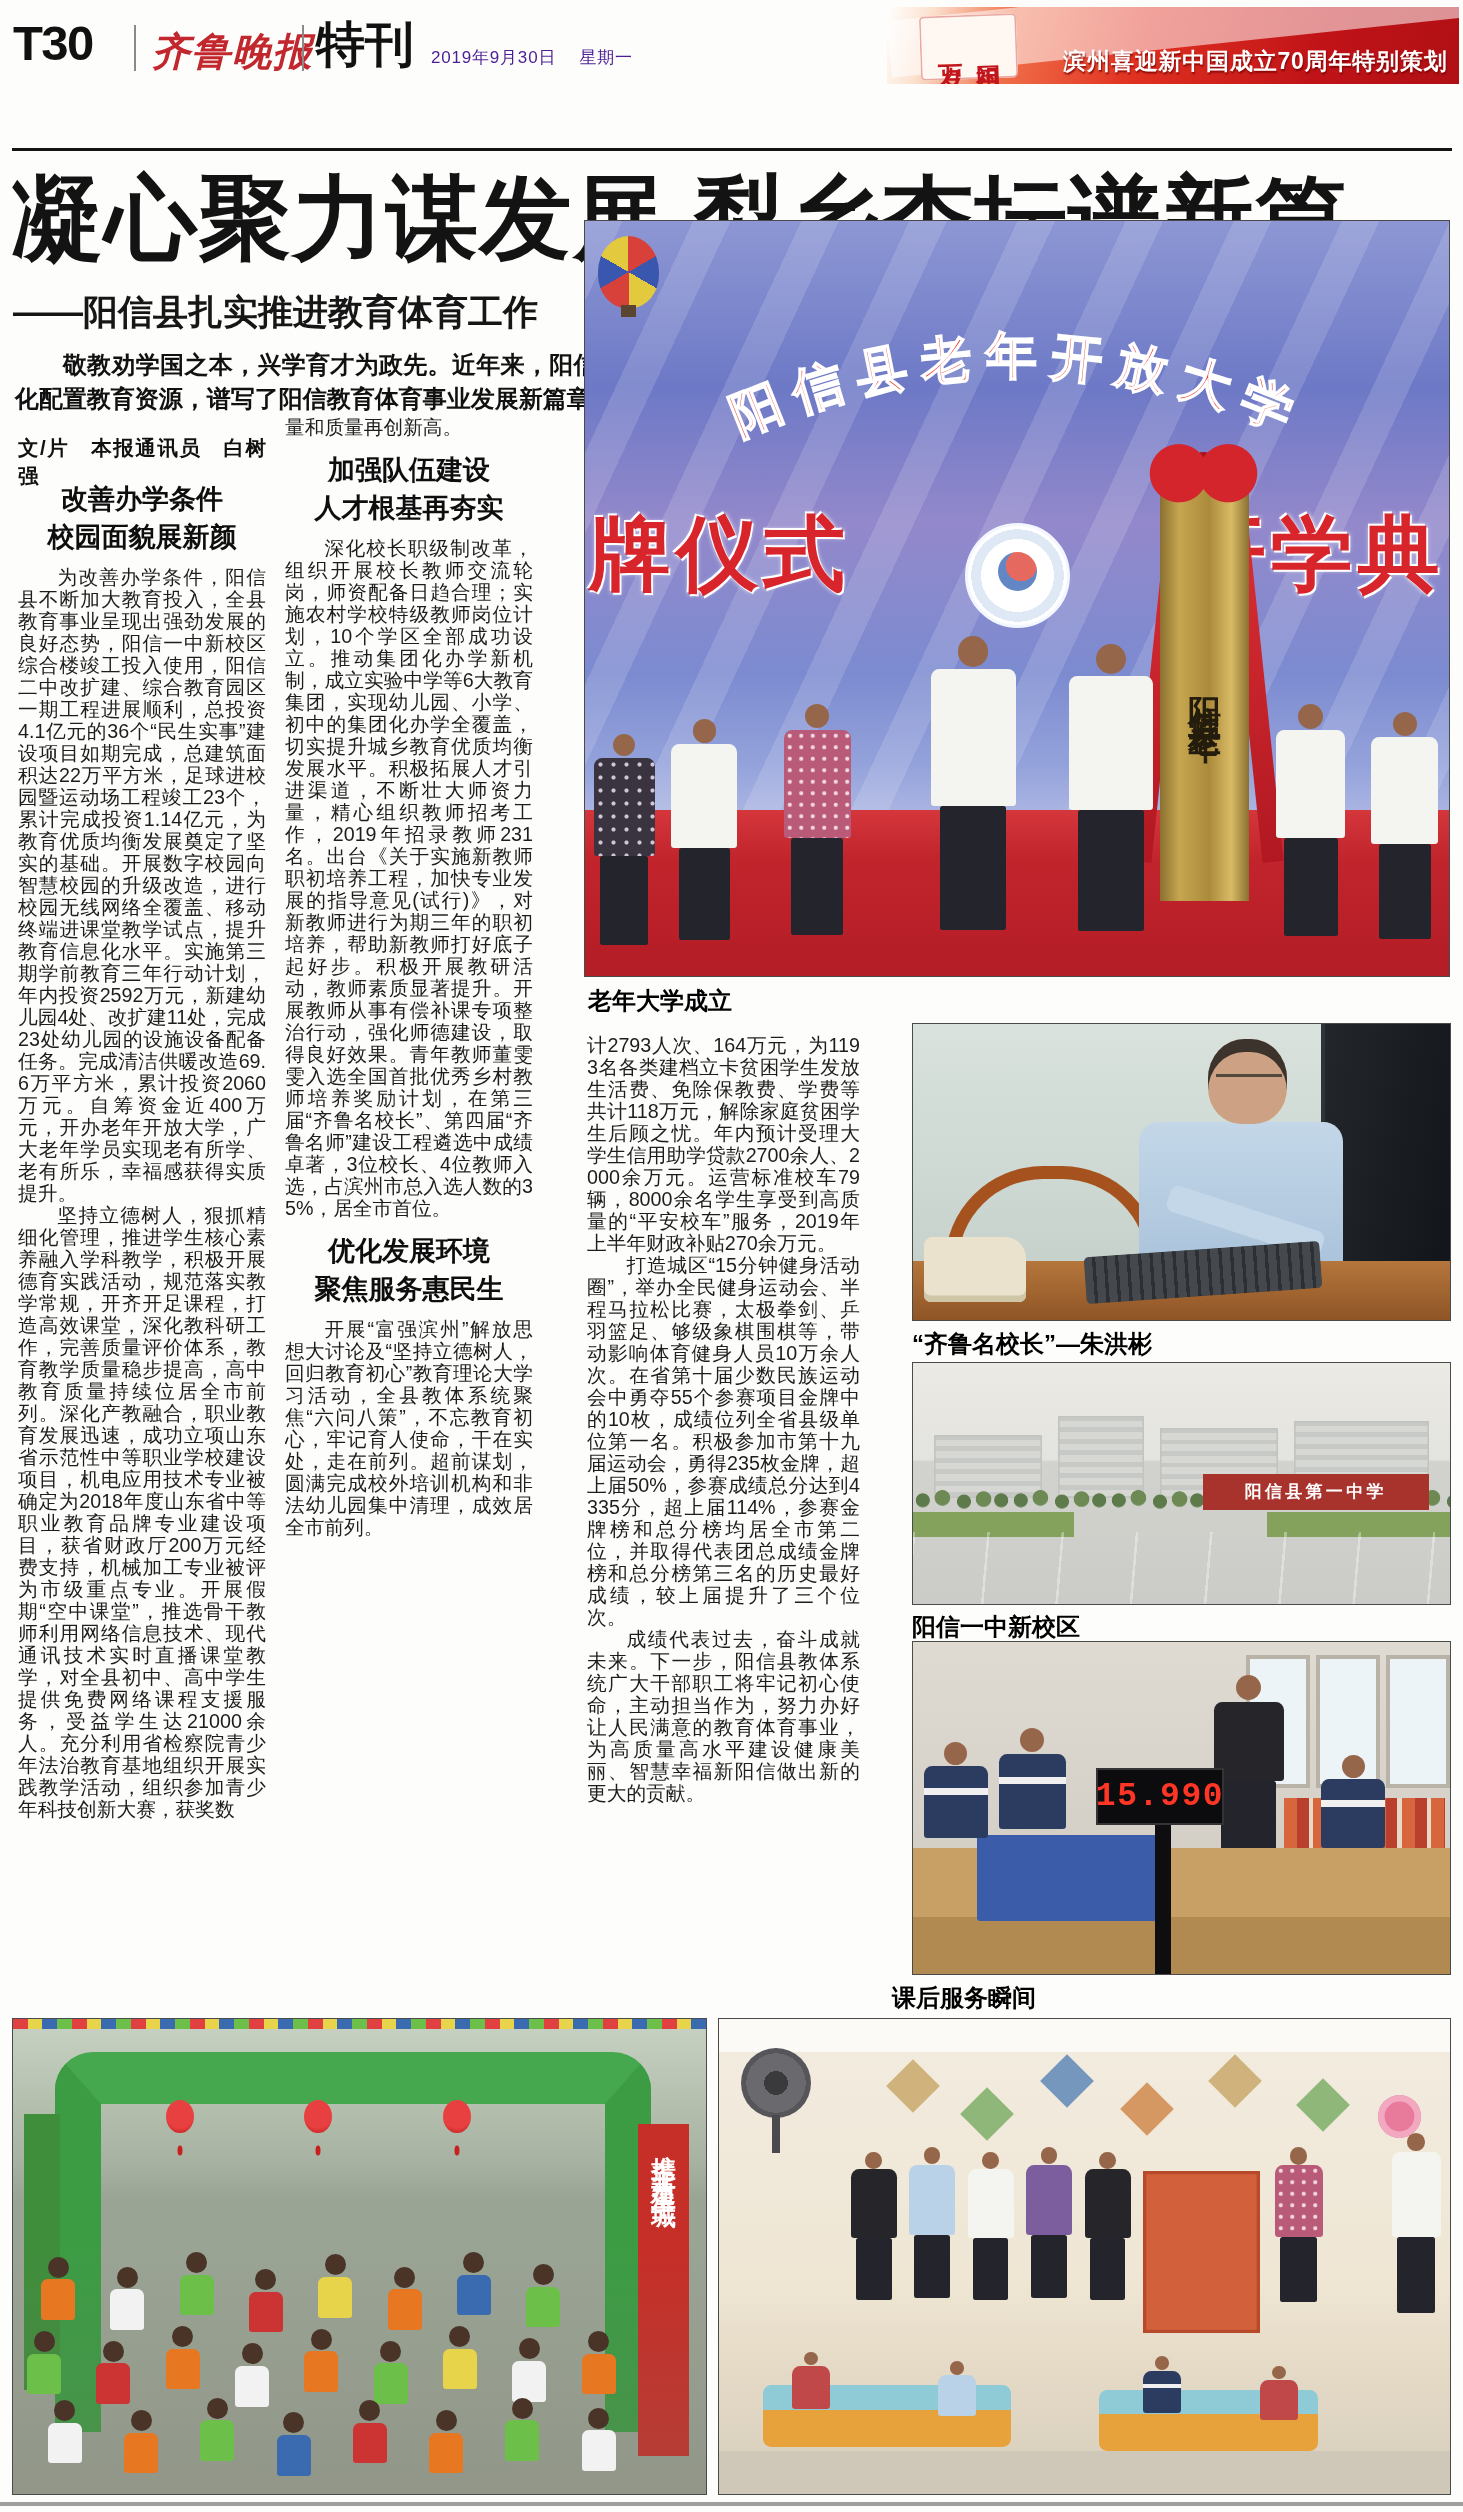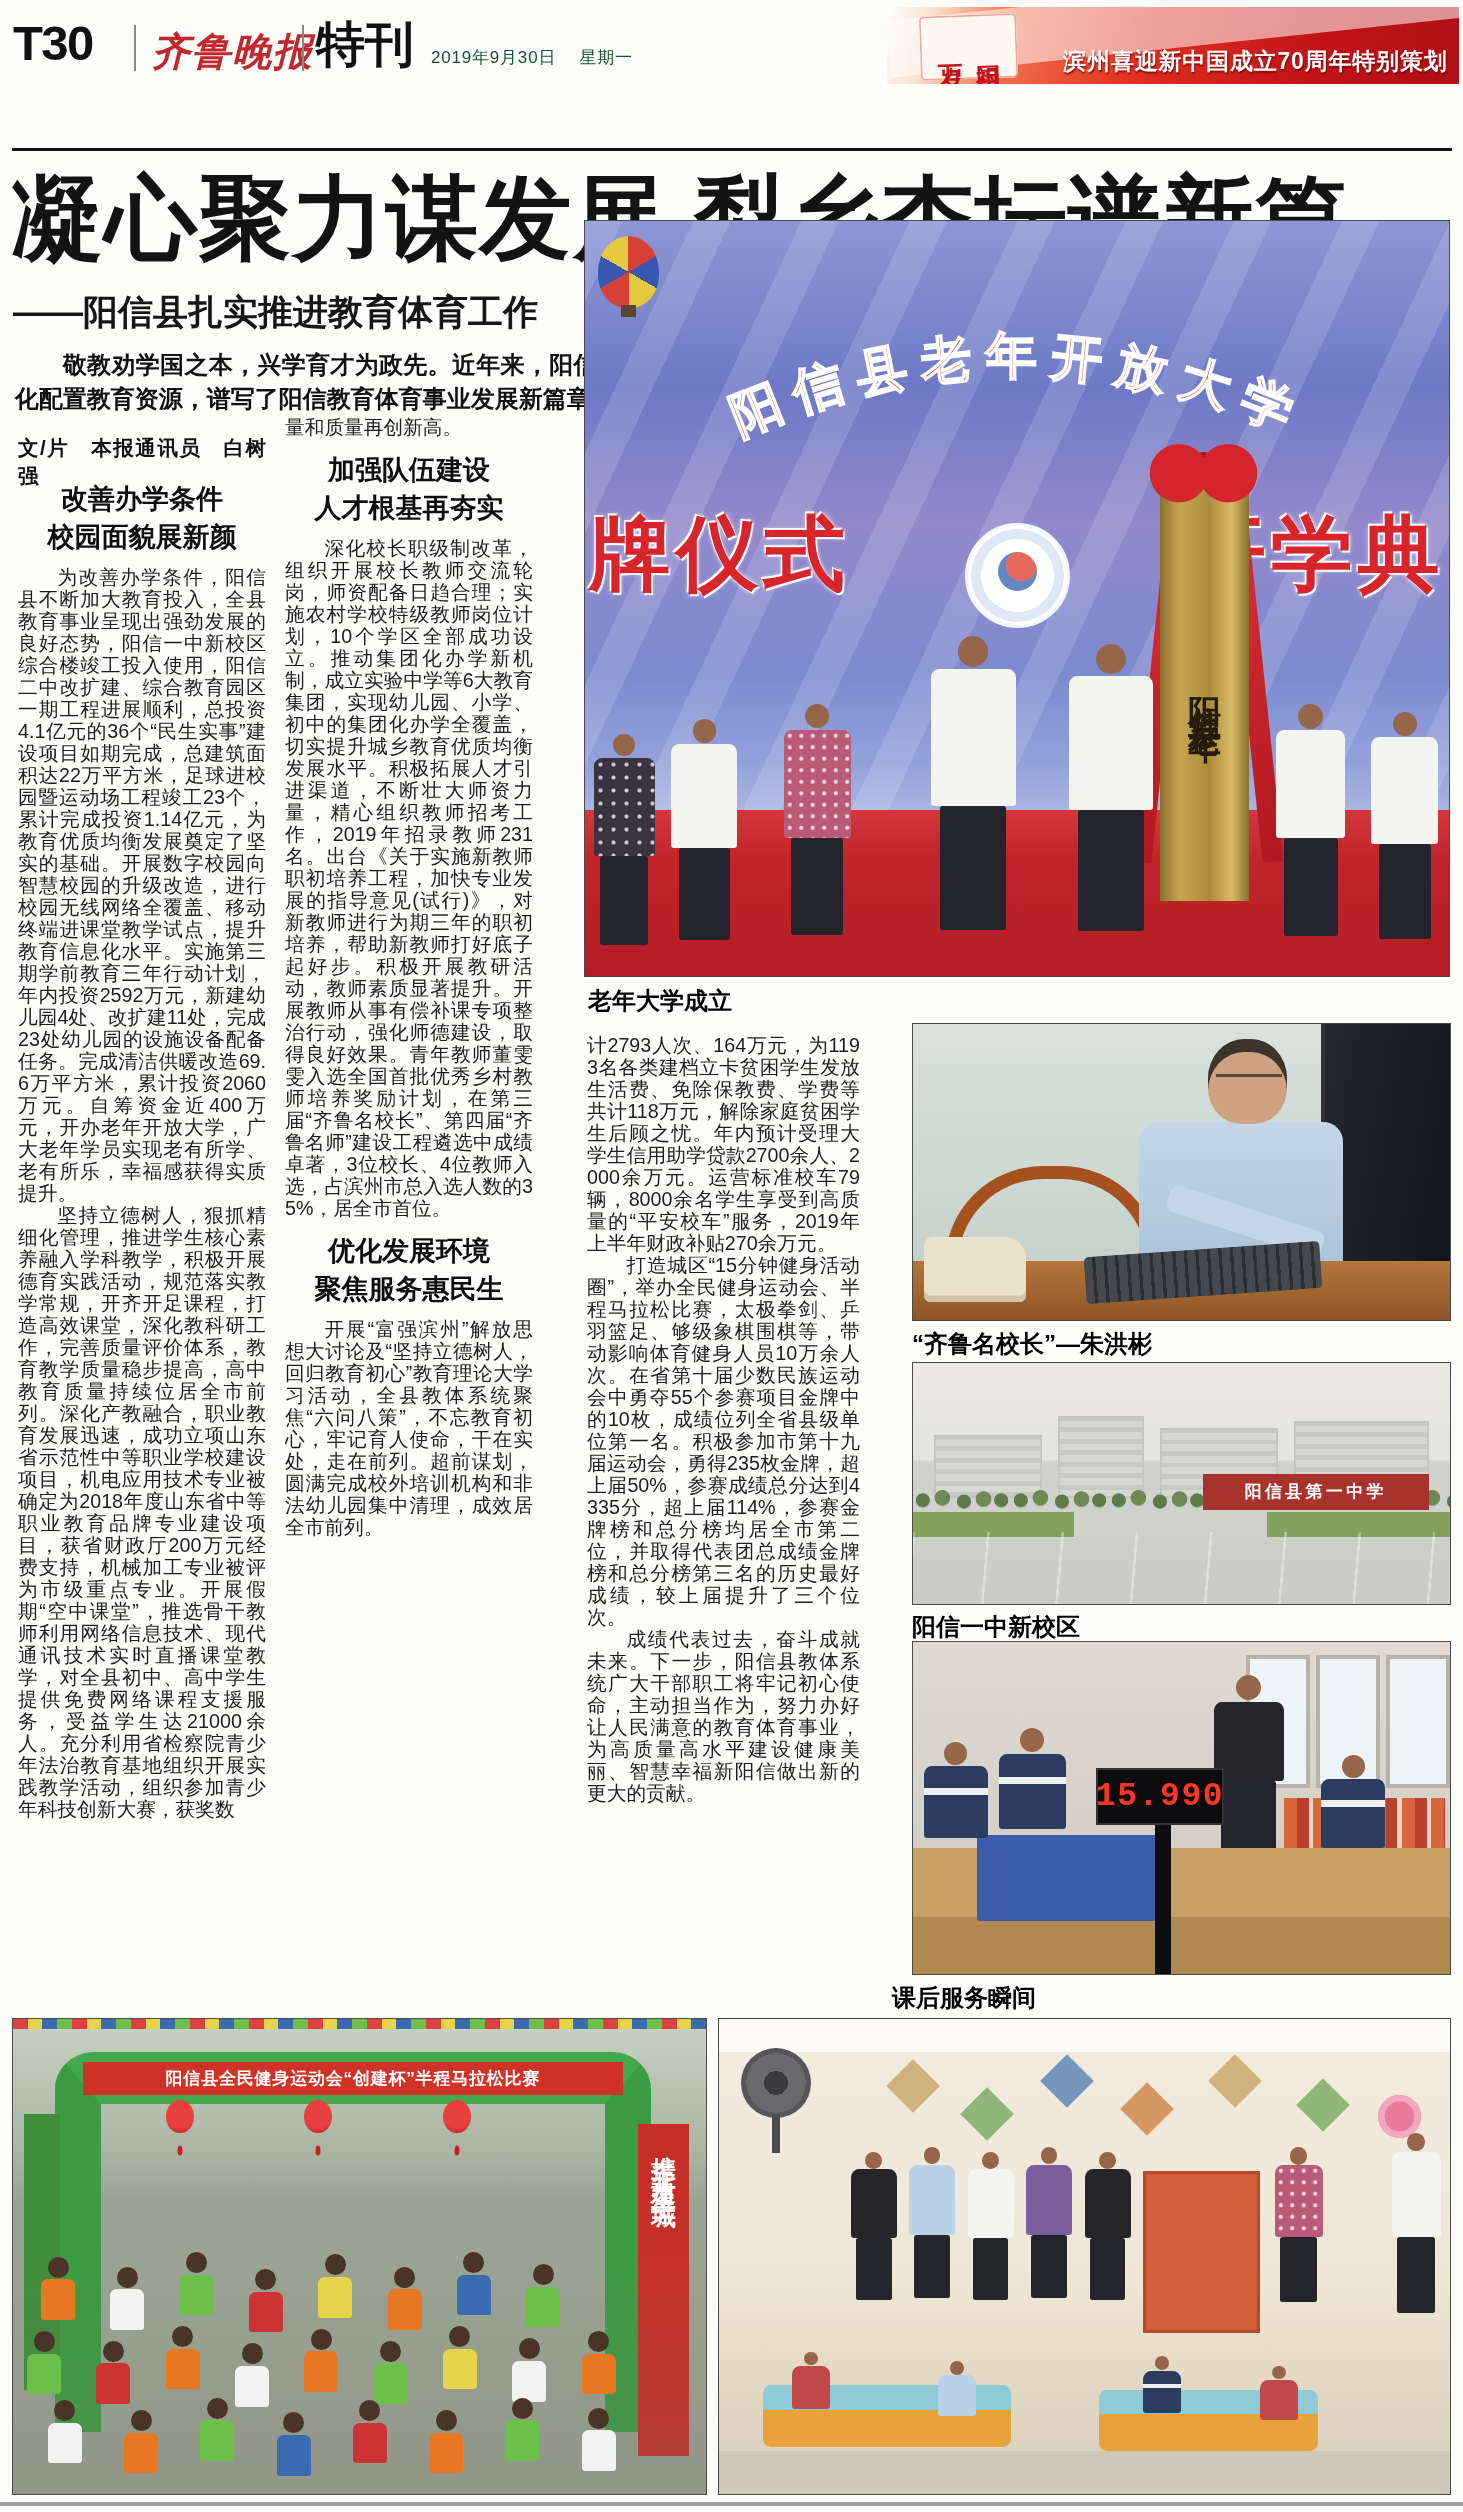--- a/index.html
+++ b/index.html
@@ -7,21 +7,21 @@
               font-family:"Liberation Sans", sans-serif; }
   .abs { position:absolute; }
   #page { position:relative; width:1463px; height:2512px;border-radius:25px; }
 
   
   .edition { left:13px; top:14.8px; font-size:49px; font-weight:900; letter-spacing:-1.6px; color:#111; }
   .vline { width:1.6px; height:46px; background:#8a8a8a; top:24.6px; }
   .paper-logo { left:151px; top:24.6px; font-size:39px; font-weight:900; color:#c1272d;
                 font-family:"Liberation Serif", serif; font-style:italic; letter-spacing:1.6px; }
   .section-tag { left:316px; top:11.5px; font-size:49px; font-weight:900; color:#111; }
-  .date-line { left:431px; top:46px; font-size:17px; color:#14532d; letter-spacing:0.8px; }
+  .date-line { left:431px; top:46px; font-size:17px; color:#4c1d95; letter-spacing:0.8px; }
 
   .banner { left:887px; top:6.6px; width:572px; height:77px; overflow:hidden;
             background:linear-gradient(105deg,#ffffff 0%,#fbe0cd 8%,#f0704a 22%,#e03020 45%,#c01318 75%,#b01014 100%); }
   .banner::after { content:""; position:absolute; left:0; top:-24.6px; width:130%; height:57px;
             background:#fff; opacity:.55; transform:rotate(-6deg); }
   .seal { left:33px; top:8.2px; width:97px; height:64px; background:#fff8f2; border-radius:4.9px;
           transform:rotate(-2deg); display:flex; flex-direction:row-reverse; align-items:center;
           justify-content:center; gap:4.9px; box-shadow:0 0 0 1.6px rgba(190,20,20,.35) inset; z-index:2; }
   .seal span { writing-mode:vertical-rl; font-family:"Liberation Serif", serif; font-weight:900;
                font-size:24.6px; color:#c3161c; letter-spacing:1.6px; }
@@ -367,21 +367,20 @@
     <div class="led">
       <span>15.990</span>
     </div>
     <div class="pole"></div>
   </div>
   <div class="abs caption" style="left:892px; top:1982px;">课后服务瞬间</div>
 
   <div class="abs photo" id="ph-marathon">
     <div class="bunting"></div>
     <div class="arch"></div>
-    <div class="arch-banner">阳信县全民健身运动会“创建杯”半程马拉松比赛</div>
     <div class="lantern" style="left:22%; top:17%;"></div>
     <div class="lantern" style="left:42%; top:17%;"></div>
     <div class="lantern" style="left:62%; top:17%;"></div>
     <div class="greenbanner"></div>
     <div class="flagpole">
       <span>携手共建卫生城</span>
     </div>
     <div class="crowd">
       <div class="runner" style="left:4%; top:4%">
           <div class="head"></div>

